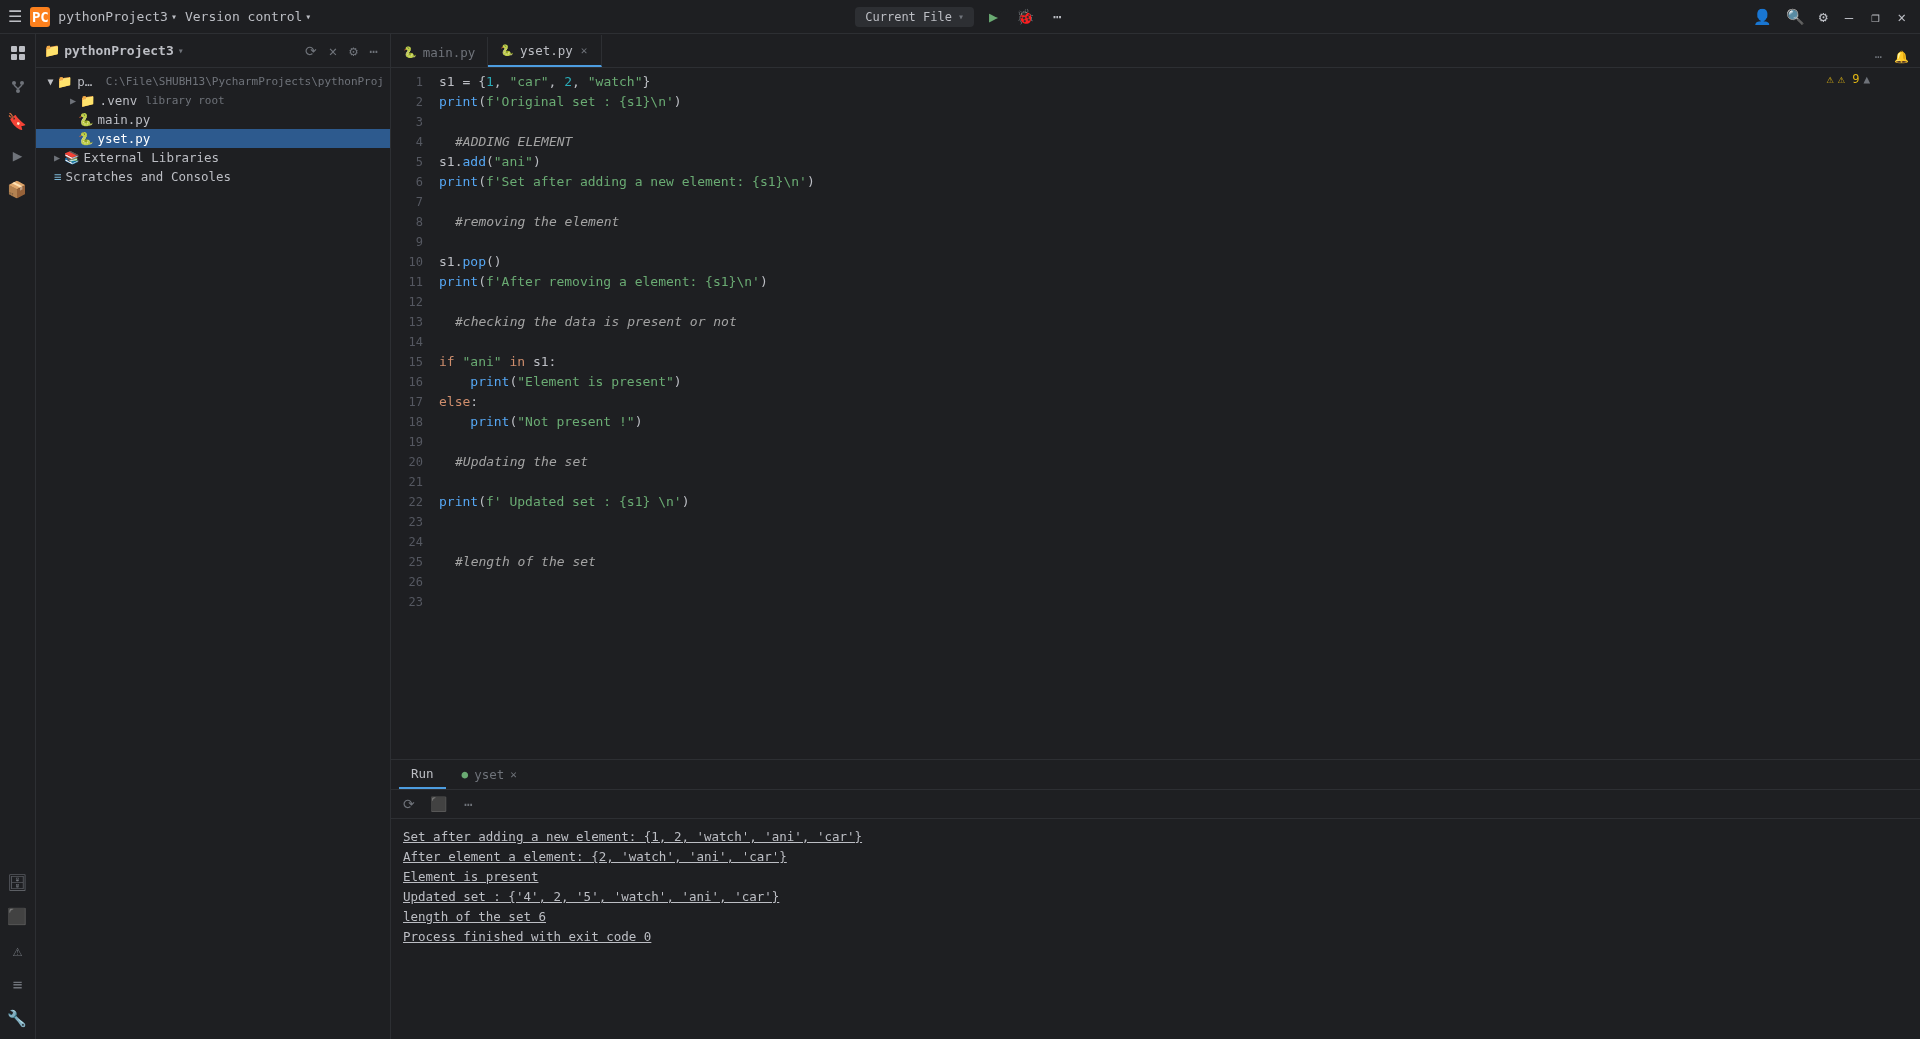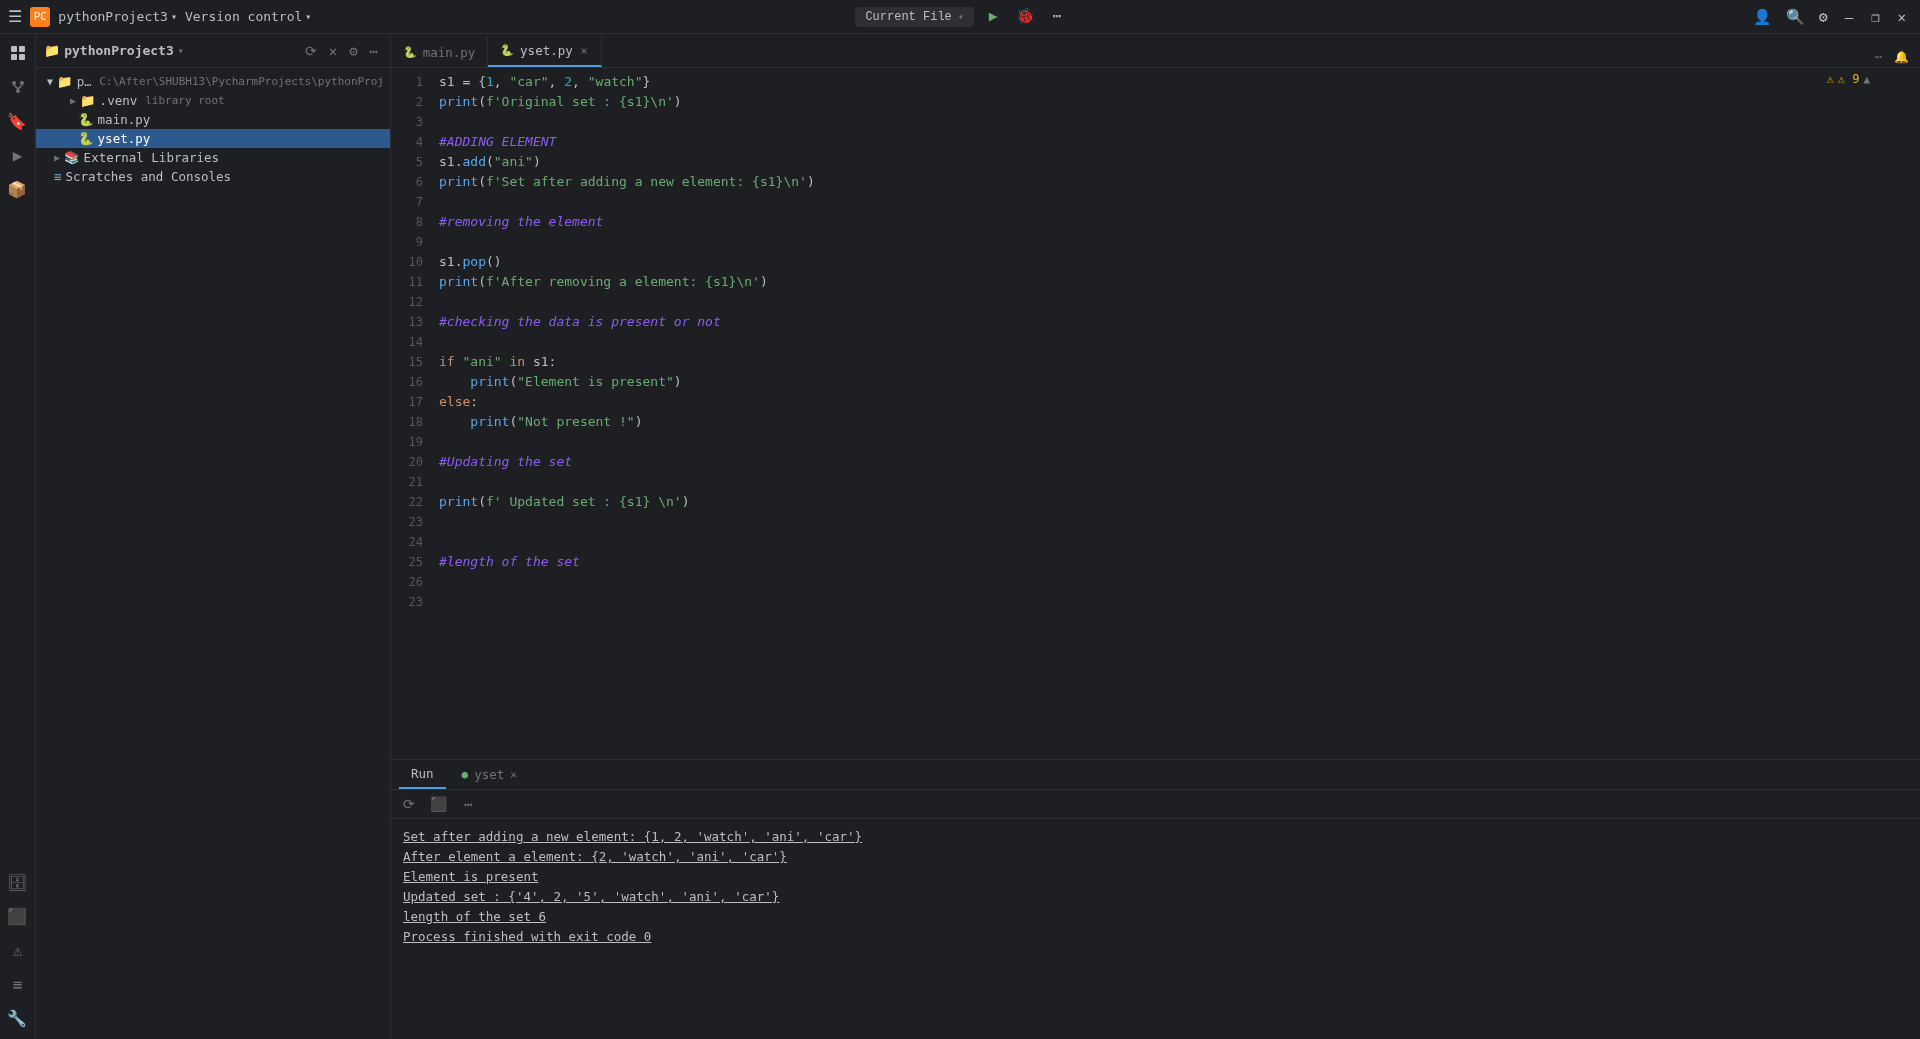--- a/index.html
+++ b/index.html
@@ -27,21 +27,20 @@
       align-items: center;
       gap: 8px;
       flex: 1;
     }
     .title-bar-center {
       display: flex;
       align-items: center;
       gap: 12px;
       flex: 1;
       justify-content: center;
-      font-family: Liberation Mono, monospace;
     }
     .title-bar-right {
       display: flex;
       align-items: center;
       gap: 8px;
       flex: 1;
       justify-content: flex-end;
     }
     .hamburger-icon { font-size: 16px; cursor: pointer; color: #bcbec4; }
     .app-logo {
@@ -271,21 +270,21 @@
       height: 20px;
       line-height: 20px;
       white-space: pre;
       font-family: 'Consolas', 'Monaco', monospace;
       font-size: 13px;
     }
     
     .kw { color: #cf8e6d; }
     .fn { color: #56a8f5; }
     .str { color: #6aab73; }
-    .comment { color: #8b5cf6; font-style: italic; }
+    .comment { color: #a3a3a3; font-style: italic; margin-left: 16px; }
     .num { color: #2aacb8; }
     .punct { color: #bcbec4; }
     .var { color: #bcbec4; }
     .fstr { color: #6aab73; }
 
     
     .warning-badge {
       position: absolute;
       top: 4px;
       right: 50px;
@@ -371,21 +370,21 @@
       overflow: hidden;
     }
   </style>
 </head>
 <body>
 
 <div class="title-bar">
   <div class="title-bar-left">
     <span class="hamburger-icon">☰</span>
     <div class="app-logo">
-      <span style="font-size:11px;font-weight:normal;color:white;">PC</span>
+      <span style="font-size:14px;font-weight:bold;color:white;">PC</span>
     </div>
     <span class="project-name">
       <span>pythonProject3</span>
       <span style="font-size:10px;">▾</span>
     </span>
     <span class="version-control">
       <span>Version control</span>
       <span style="font-size:10px;">▾</span>
     </span>
   </div>
@@ -455,21 +454,21 @@
         <span class="panel-action-btn">⋯</span>
       </div>
     </div>
     <div class="file-tree">
 
       <div class="tree-item">
         <span class="indent" style="width:8px;"></span>
         <span style="color:#bcbec4;font-size:10px;">▼</span>
         <span class="folder-icon">📁</span>
         <span class="tree-label">pythonProject3</span>
-        <span style="color:#6f737a;font-size:11px;margin-left:4px;">C:\After\SHUBH13\PycharmProjects\pythonProj</span>
+        <span style="color:#6f737a;font-size:11px;margin-left:4px;">C:\File\SHUBH13\PycharmProjects\pythonProj</span>
       </div>
 
       <div class="tree-item">
         <span class="indent" style="width:24px;"></span>
         <span style="color:#6f737a;font-size:10px;">▶</span>
         <span class="folder-icon">📁</span>
         <span class="tree-label">.venv</span>
         <span style="color:#6f737a;font-size:11px;margin-left:4px;">library root</span>
       </div>
 

